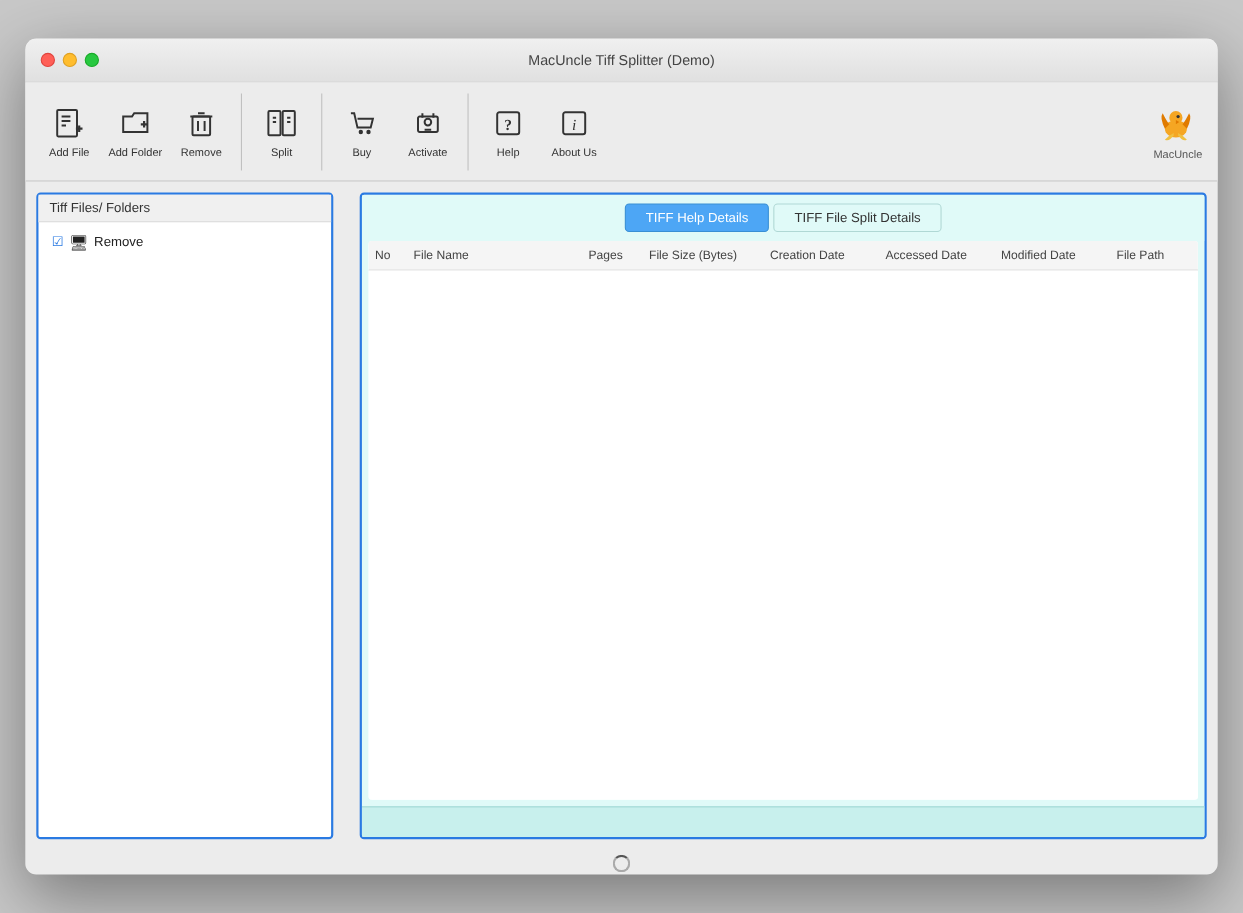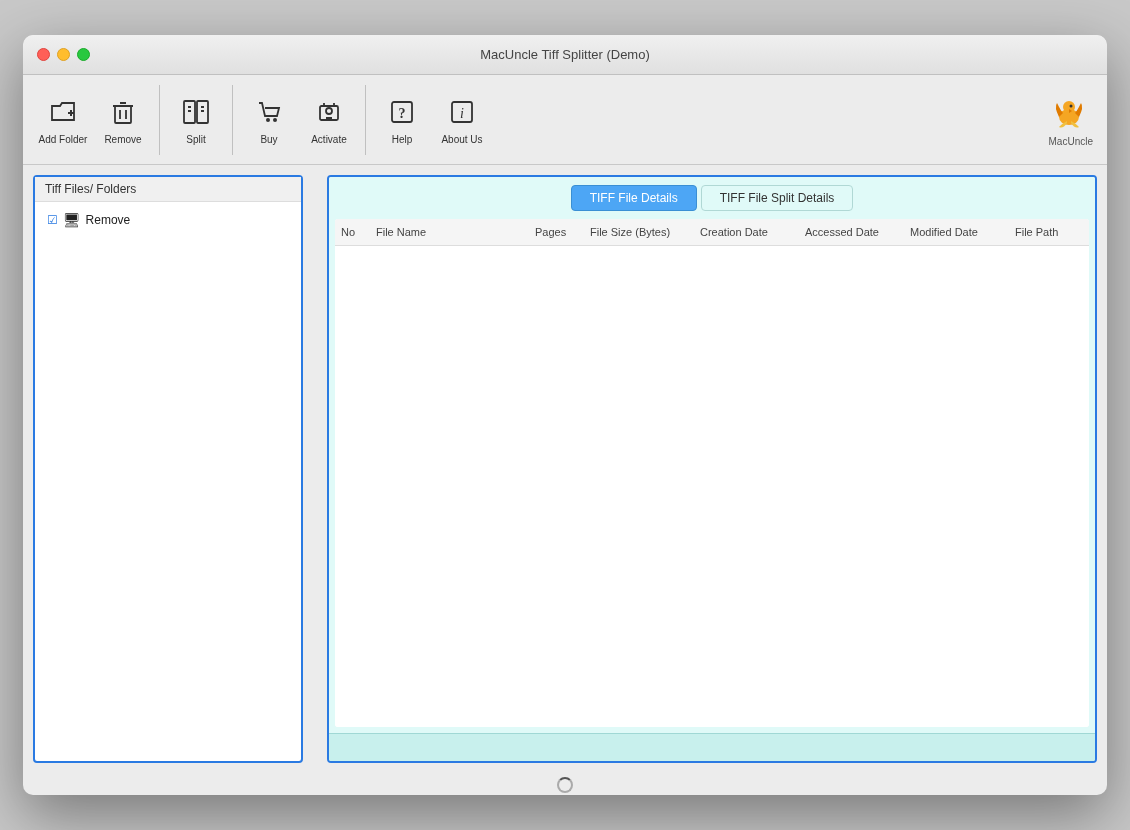--- a/index.html
+++ b/index.html
@@ -293,20 +293,33 @@
       <div class="wc-btn wc-close"></div>
       <div class="wc-btn wc-minimize"></div>
       <div class="wc-btn wc-maximize"></div>
     </div>
     <span class="title-text">MacUncle Tiff Splitter (Demo)</span>
   </div>
 
   <div class="toolbar">
     <div class="toolbar-group">
 
+      <div class="toolbar-item">
+        <div class="toolbar-icon">
+          <svg viewBox="0 0 28 28" fill="none" stroke="#333" stroke-width="1.8">
+            <rect x="3" y="2" width="18" height="24" rx="1" fill="none"></rect>
+            <line x1="7" y1="8" x2="15" y2="8"></line>
+            <line x1="7" y1="12" x2="15" y2="12"></line>
+            <line x1="7" y1="16" x2="11" y2="16"></line>
+            <line x1="20" y1="19" x2="26" y2="19" stroke="#333" stroke-width="2"></line>
+            <line x1="23" y1="16" x2="23" y2="22" stroke="#333" stroke-width="2"></line>
+          </svg>
+        </div>
+        <span class="toolbar-label">Add File</span>
+      </div>
 
       <div class="toolbar-item">
         <div class="toolbar-icon">
           <svg viewBox="0 0 28 28" fill="none" stroke="#333" stroke-width="1.8">
             <path d="M3 8 h8 l2 -3 h12 v17 H3 Z" fill="none"></path>
             <line x1="19" y1="15" x2="25" y2="15" stroke="#333" stroke-width="2"></line>
             <line x1="22" y1="12" x2="22" y2="18" stroke="#333" stroke-width="2"></line>
           </svg>
         </div>
         <span class="toolbar-label">Add Folder</span>
@@ -425,21 +438,21 @@
           <span class="checkbox-icon">☑</span>
           <span style="font-size:14px;">🖥</span>
           <span>Remove</span>
         </div>
       </div>
     </div>
 
     <div class="right-panel">
 
       <div class="tabs-row">
-        <button class="tab-btn active">TIFF File Details</button>
+        <button class="tab-btn active">TIFF Help Details</button>
         <button class="tab-btn inactive">TIFF File Split Details</button>
       </div>
 
       <div class="file-table">
         <div class="table-header">
           <span class="th th-no">No</span>
           <span class="th th-filename">File Name</span>
           <span class="th th-pages">Pages</span>
           <span class="th th-size">File Size (Bytes)</span>
           <span class="th th-creation">Creation Date</span>

